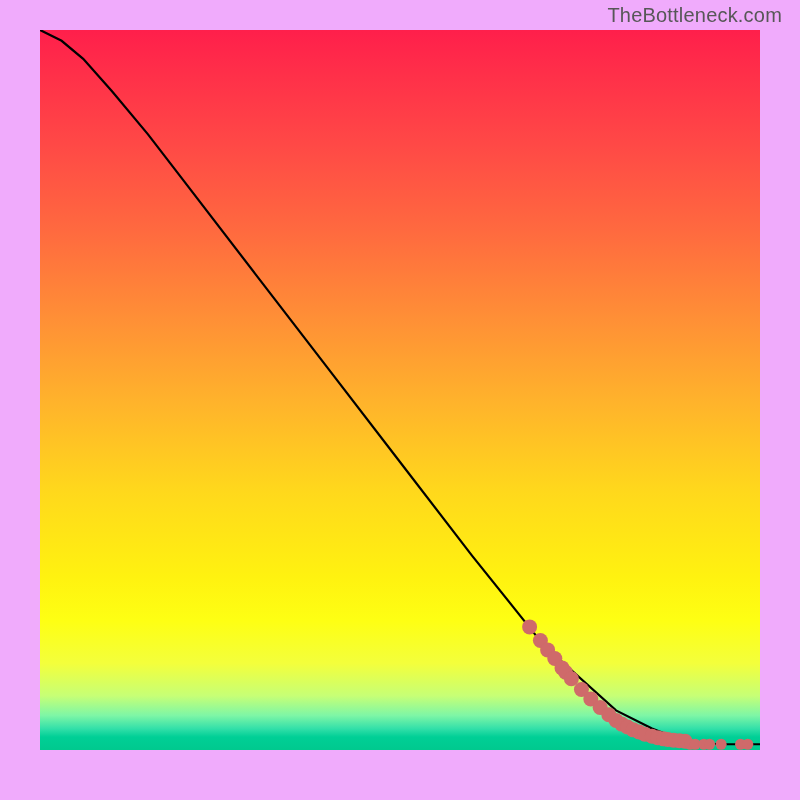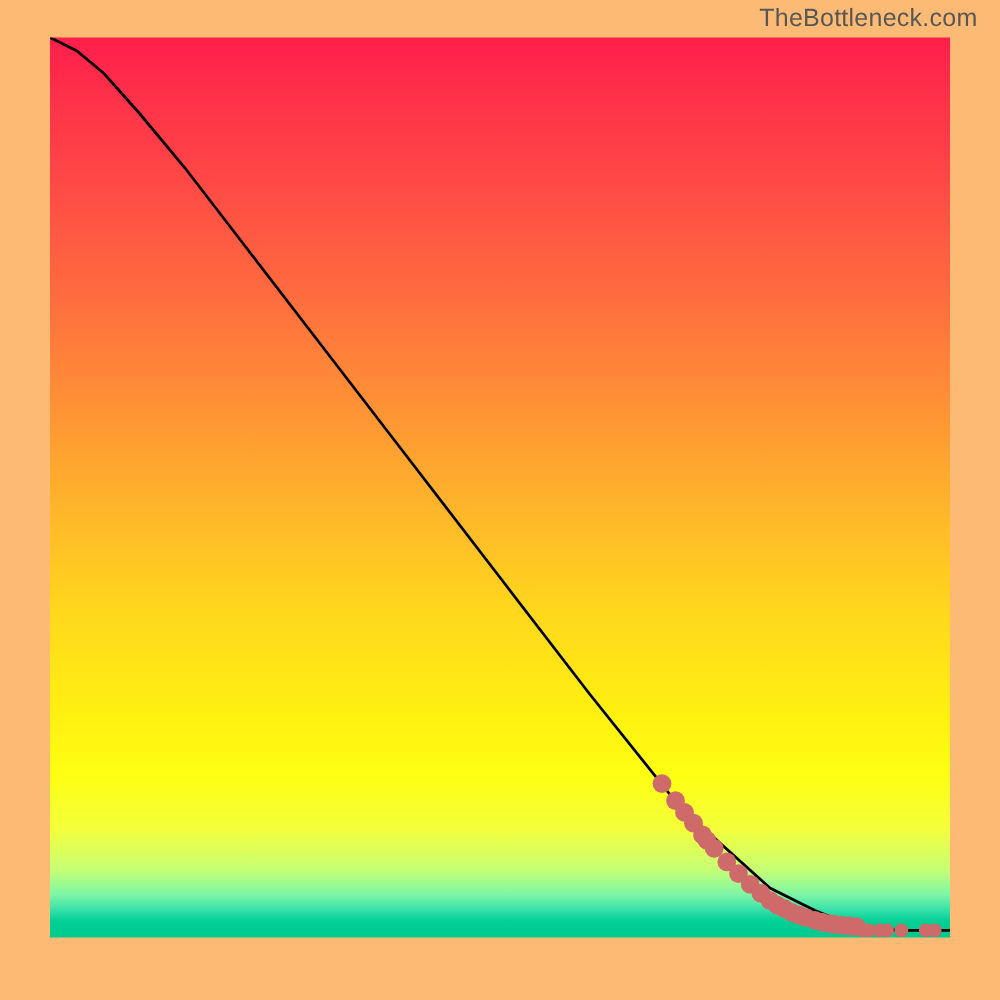--- a/index.html
+++ b/index.html
@@ -8,21 +8,21 @@
     width: 800px;
     height: 800px;
     background: #000;
     overflow: hidden;
     font-family: Arial, Helvetica, sans-serif;
   }
   .frame {
     position: relative;
     width: 800px;
     height: 800px;
-    background: #fdba74;
+    background: #f0abfc;
   }
   .plot {
     position: absolute;
     left: 40px;
     top: 30px;
     width: 720px;
     height: 720px;
     background: linear-gradient(
       to bottom,
       #ff1f4b 0%,

